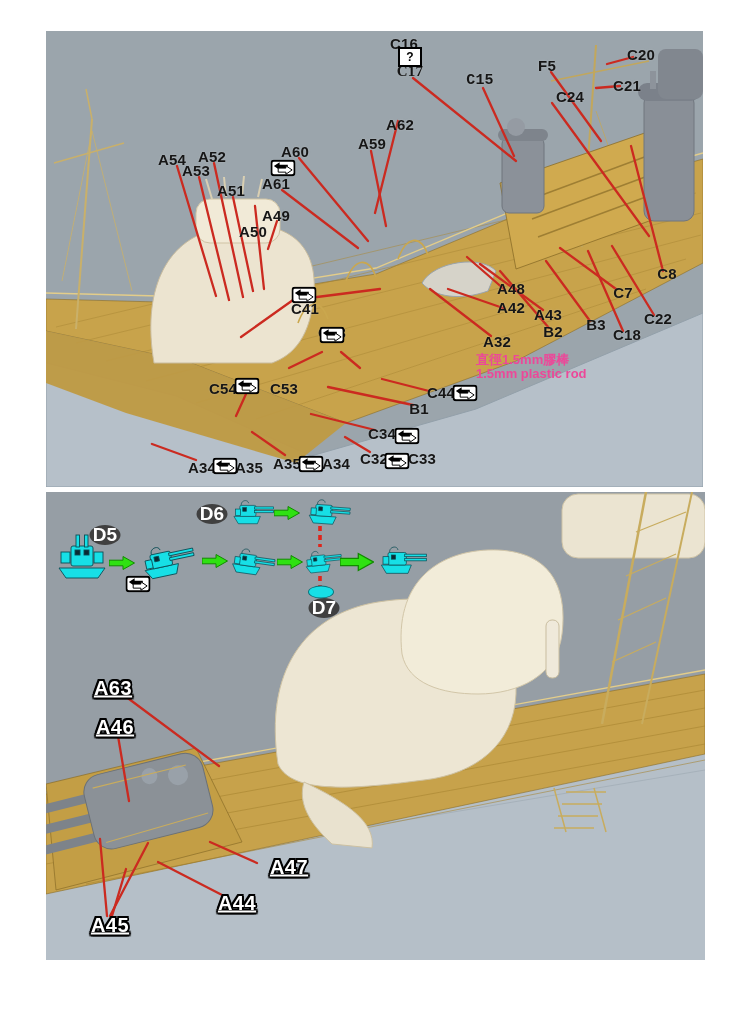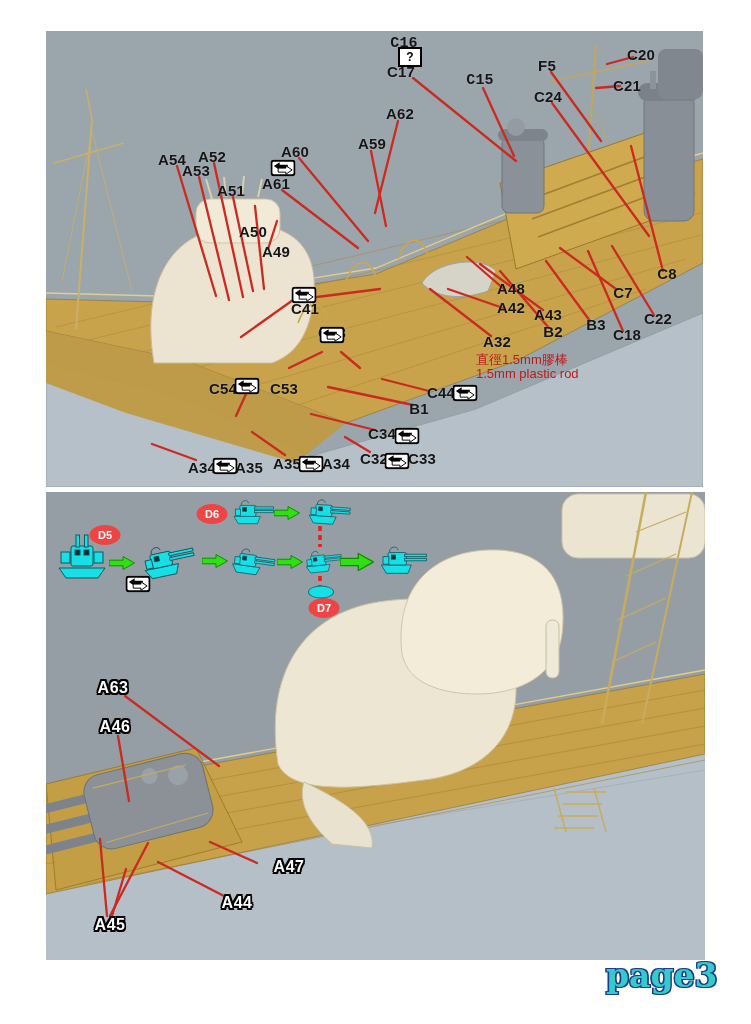--- a/index.html
+++ b/index.html
@@ -9,30 +9,30 @@
   .photo-top{left:46px;top:31px;width:657px;height:456px;}
   .photo-bottom{left:46px;top:492px;width:659px;height:468px;}
   .scene{display:block;width:100%;height:100%;}
   #lines-svg{position:absolute;left:0;top:0;width:751px;height:1024px;pointer-events:none;}
   #lines-svg line.solid{stroke:#cb2a20;stroke-width:2.3;stroke-linecap:round;}
   #lines-svg line.dash{stroke:#e0241a;stroke-width:3.6;stroke-dasharray:5 4;stroke-linecap:butt;}
   #annot-layer{position:absolute;left:0;top:0;width:751px;height:1024px;pointer-events:none;}
   #annot-layer > div{position:absolute;}
   .callout{transform:translate(-50%,-50%);font-weight:700;font-size:15px;color:#161616;
            letter-spacing:.2px;white-space:nowrap;text-shadow:0 0 2px rgba(230,230,230,.35);}
-  .callout.outline{font-size:16px;color:#ffffff;letter-spacing:.5px;
+  .callout.outline{font-size:20px;color:#ffffff;letter-spacing:.5px;
      text-shadow:-1.6px -1.6px 0 #000,1.6px -1.6px 0 #000,-1.6px 1.6px 0 #000,1.6px 1.6px 0 #000,
-                 0 -1.8px 0 #000,0 1.8px 0 #000,-1.8px 0 0 #000,1.8px 0 0 #000;}
+                 0 -1.8px 0 #000,0 1.8px 0 #000,-1.8px 0 0 #000,1.8px 0 0 #000;text-decoration:underline;}
   .fold-icon{transform:translate(-50%,-50%);width:25px;height:17px;}
   .fold-icon svg{display:block;width:100%;height:100%;}
   .query-box{transform:translate(-50%,-50%);width:20px;height:16px;background:#fff;border:2.4px solid #000;
              display:flex;align-items:center;justify-content:center;font-weight:700;font-size:12px;color:#000;}
-  .note{font-weight:400;font-size:13px;line-height:13.5px;color:#b91c1c;white-space:nowrap;}
-  .badge{transform:translate(-50%,-50%);width:31px;height:20px;background:#ef4444;border-radius:50%;
-         display:flex;align-items:center;justify-content:center;color:#fff;font-weight:700;font-size:11px;}
+  .note{font-weight:700;font-size:13px;line-height:13.5px;color:#ec4899;white-space:nowrap;}
+  .badge{transform:translate(-50%,-50%);width:31px;height:20px;background:#404040;border-radius:50%;
+         display:flex;align-items:center;justify-content:center;color:#fff;font-weight:700;font-size:19px;}
   .green-arrow,.flow-step,.cyan-ellipse{transform:translate(-50%,-50%);}
   .green-arrow svg,.flow-step svg{display:block;}
   .cyan-ellipse{background:#17dfe6;border:1px solid #0a747c;border-radius:50%;}
   .page-number{position:absolute;left:606px;top:956px;width:104px;text-align:center;
      font-family:"DejaVu Serif",serif;font-weight:700;font-size:33px;color:#35cbcb;
      text-shadow:-1.4px -1.4px 0 #1d3c8c,1.4px -1.4px 0 #1d3c8c,-1.4px 1.4px 0 #1d3c8c,1.4px 1.4px 0 #1d3c8c;}
 </style>
 </head>
 <body>
 
@@ -198,30 +198,30 @@
       <line x1="320" y1="526" x2="320" y2="547" class="dash"></line>
       <line x1="320" y1="576" x2="320" y2="586" class="dash"></line>
     </svg>
 
   <div id="annot-layer">
       <div class="callout" style="left: 172px; top: 159px;">A54</div>
       <div class="callout" style="left: 196px; top: 170px; text-align: center;">A53</div>
       <div class="callout" style="left: 212px; top: 156px;">A52</div>
       <div class="callout" style="left: 231px; top: 190px;">A51</div>
       <div class="callout" style="left: 253px; top: 199px; margin-top: 32px;">A50</div>
-      <div class="callout" style="left: 276px; top: 215px; margin-top: 36px;">A49</div>
+      <div class="callout" style="left: 276px; top: 215px;">A49</div>
       <div class="callout" style="left: 295px; top: 151px;">A60</div>
       <div class="callout" style="left: 276px; top: 183px;">A61</div>
       <div class="callout" style="left: 372px; top: 143px;">A59</div>
-      <div class="callout" style="left: 400px; top: 113px;">A62</div>
-      <div class="callout" style="left: 404px; top: 43px; font-family: Liberation Mono, monospace;">C16</div>
-      <div class="callout" style="left: 401px; top: 71px;">C17</div>
+      <div class="callout" style="left: 400px; top: 124px;">A62</div>
+      <div class="callout" style="left: 404px; top: 43px;">C16</div>
+      <div class="callout" style="left: 410px; top: 71px; font-family: Liberation Serif, serif;">C17</div>
       <div class="callout" style="left: 480px; top: 80px; font-family: Liberation Mono, monospace;">C15</div>
       <div class="callout" style="left: 547px; top: 65px;">F5</div>
-      <div class="callout" style="left: 548px; top: 96px;">C24</div>
+      <div class="callout" style="left: 570px; top: 96px;">C24</div>
       <div class="callout" style="left: 641px; top: 54px;">C20</div>
       <div class="callout" style="left: 627px; top: 85px;">C21</div>
       <div class="callout" style="left: 667px; top: 273px;">C8</div>
       <div class="callout" style="left: 623px; top: 292px;">C7</div>
       <div class="callout" style="left: 658px; top: 318px;">C22</div>
       <div class="callout" style="left: 627px; top: 334px;">C18</div>
       <div class="callout" style="left: 596px; top: 324px;">B3</div>
       <div class="callout" style="left: 553px; top: 331px;">B2</div>
       <div class="callout" style="left: 548px; top: 314px;">A43</div>
       <div class="callout" style="left: 511px; top: 307px;">A42</div>
@@ -436,14 +436,13 @@
         </svg>
       </div>
       <div class="green-arrow" style="left: 357px; top: 562px;">
         <svg width="34" height="22" viewBox="0 0 26 14">
           <polygon points="0,4.2 14,4.2 14,0.5 25.5,7 14,13.5 14,9.8 0,9.8" fill="#2fe112" stroke="#128a00" stroke-width="1"></polygon>
         </svg>
       </div>
       <div class="cyan-ellipse" style="left: 321px; top: 592px; width: 24px; height: 11px;"></div>
     </div>
 
-  <div class="page-number">page3</div>
 </div>
 
 </body></html>

